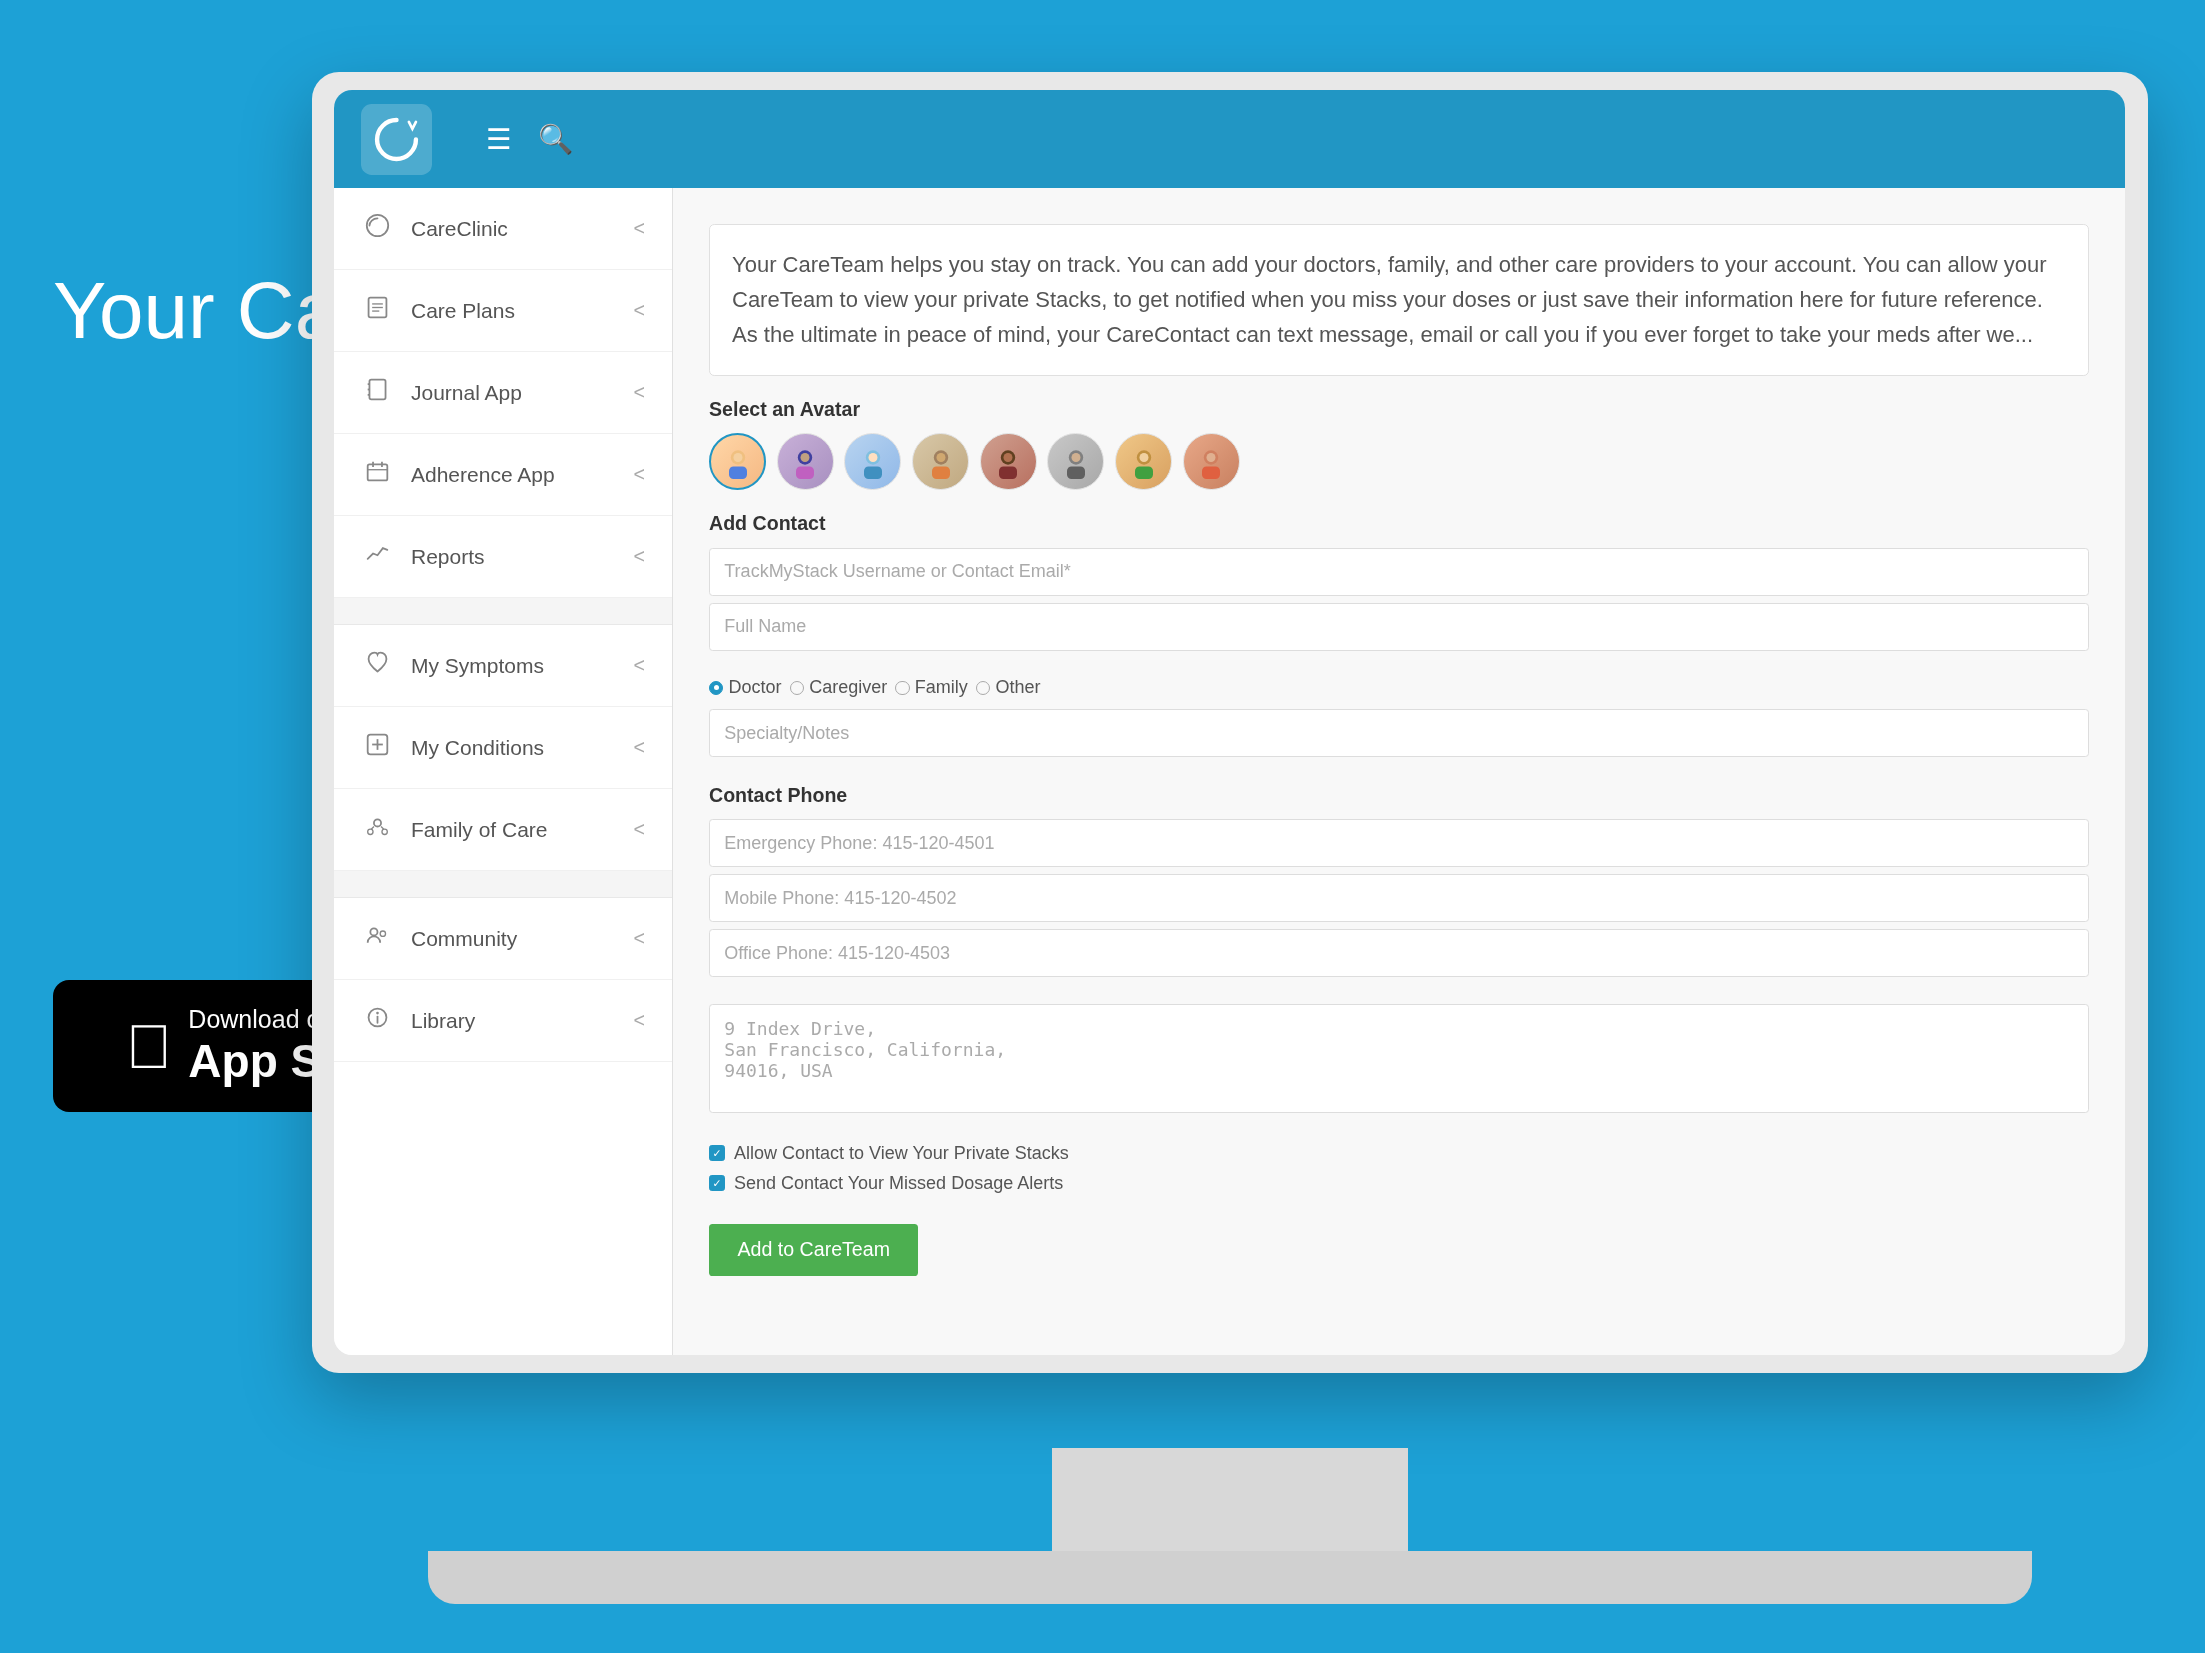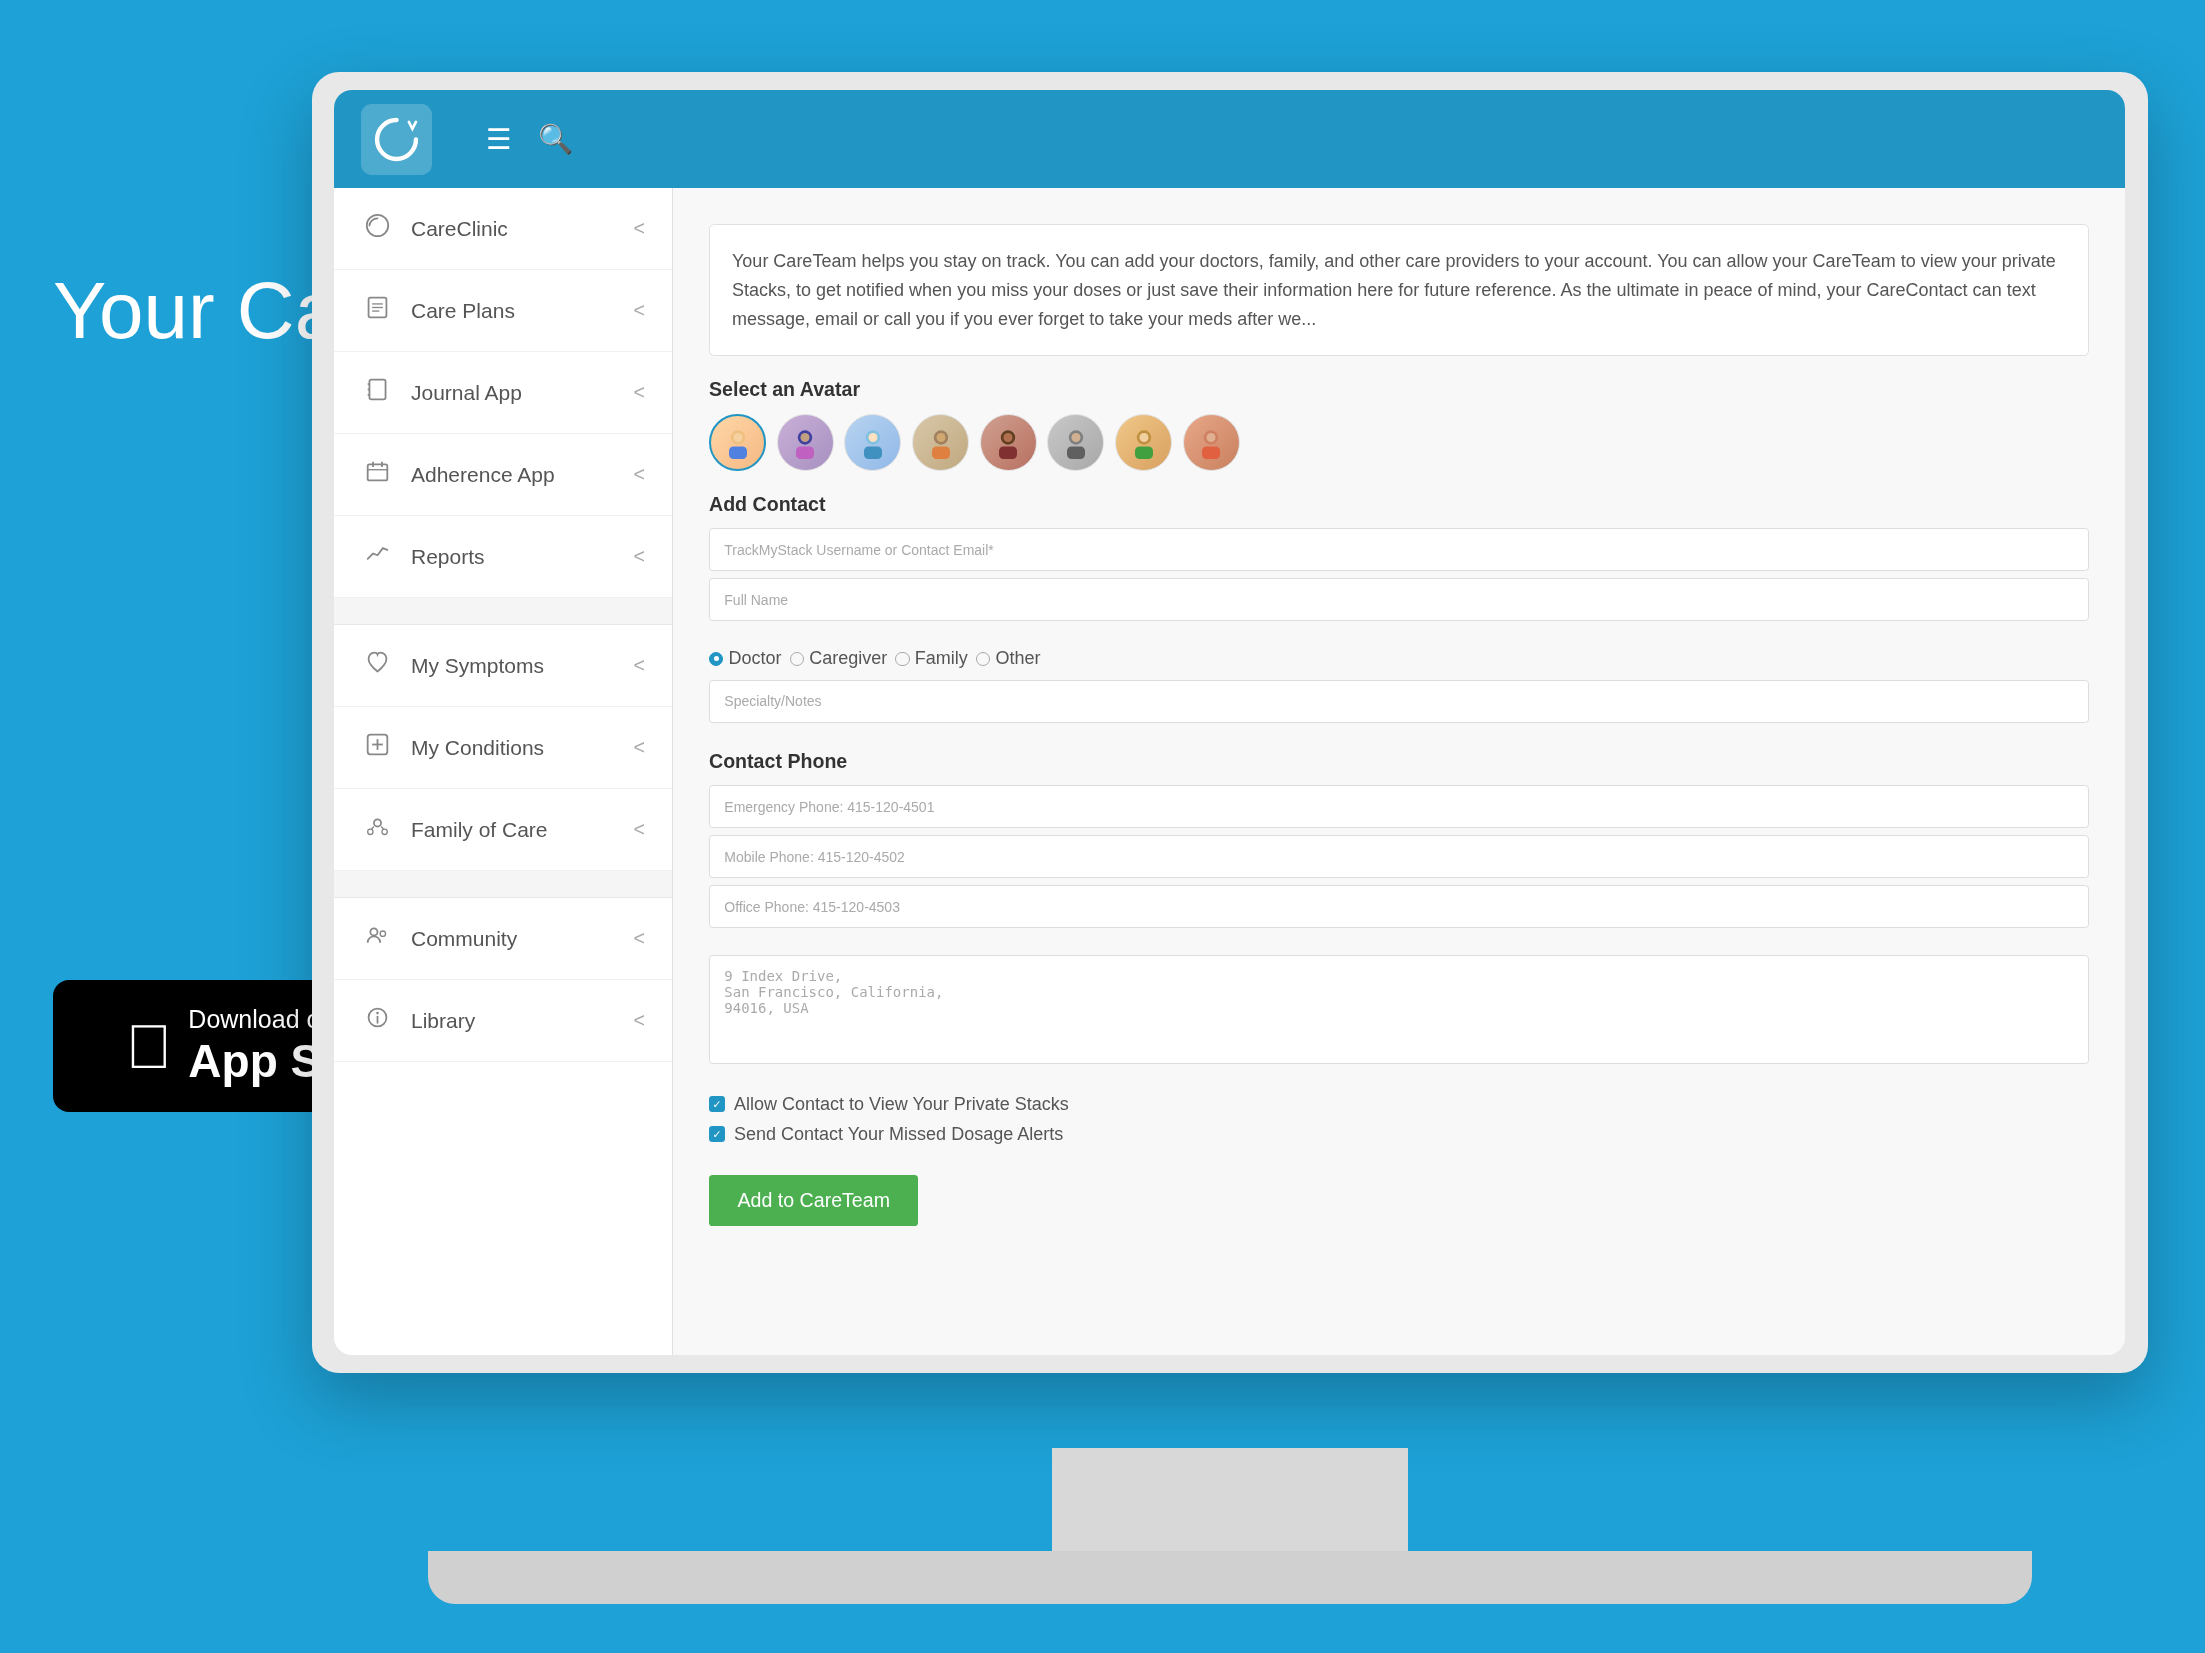--- a/index.html
+++ b/index.html
@@ -207,21 +207,21 @@
       margin-bottom: 22px;
       border-left: 4.5px solid #2196c4;
       padding-left: 16px;
     }
 
     .description-box {
       background: white;
       border: 0.9px solid #e0e0e0;
       border-radius: 5.3px;
       padding: 22px;
-      font-size: 18px;
+      font-size: 22px;
       line-height: 1.6;
       color: #555;
       margin-bottom: 22px;
     }
 
     .section-title {
       font-size: 19.6px;
       font-weight: 600;
       color: #333;
       margin-bottom: 12.5px;
@@ -253,21 +253,21 @@
 
     .form-section {
       margin-bottom: 19.6px;
     }
 
     .form-input {
       width: 100%;
       border: 0.9px solid #ddd;
       border-radius: 3.6px;
       padding: 12.5px 14.3px;
-      font-size: 14px;
+      font-size: 18px;
       color: #555;
       background: white;
       margin-bottom: 7.1px;
       outline: none;
     }
     .form-input::placeholder { color: #aaa; }
 
     .relationship-row {
       display: flex;
       gap: 8px;

